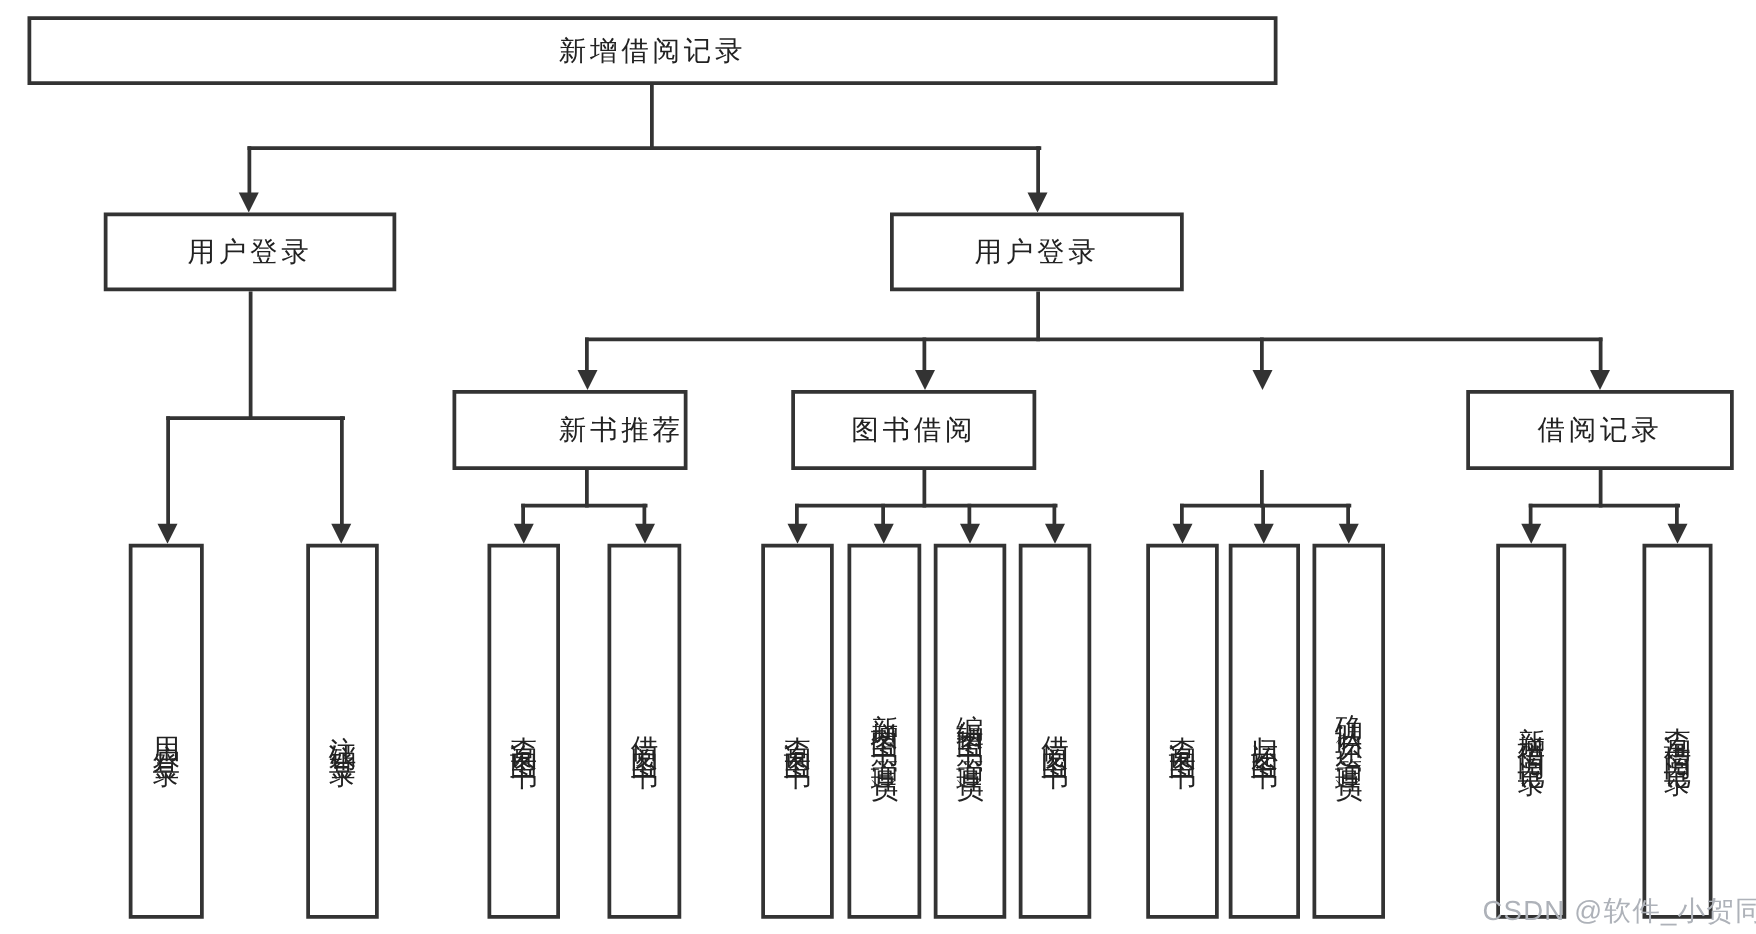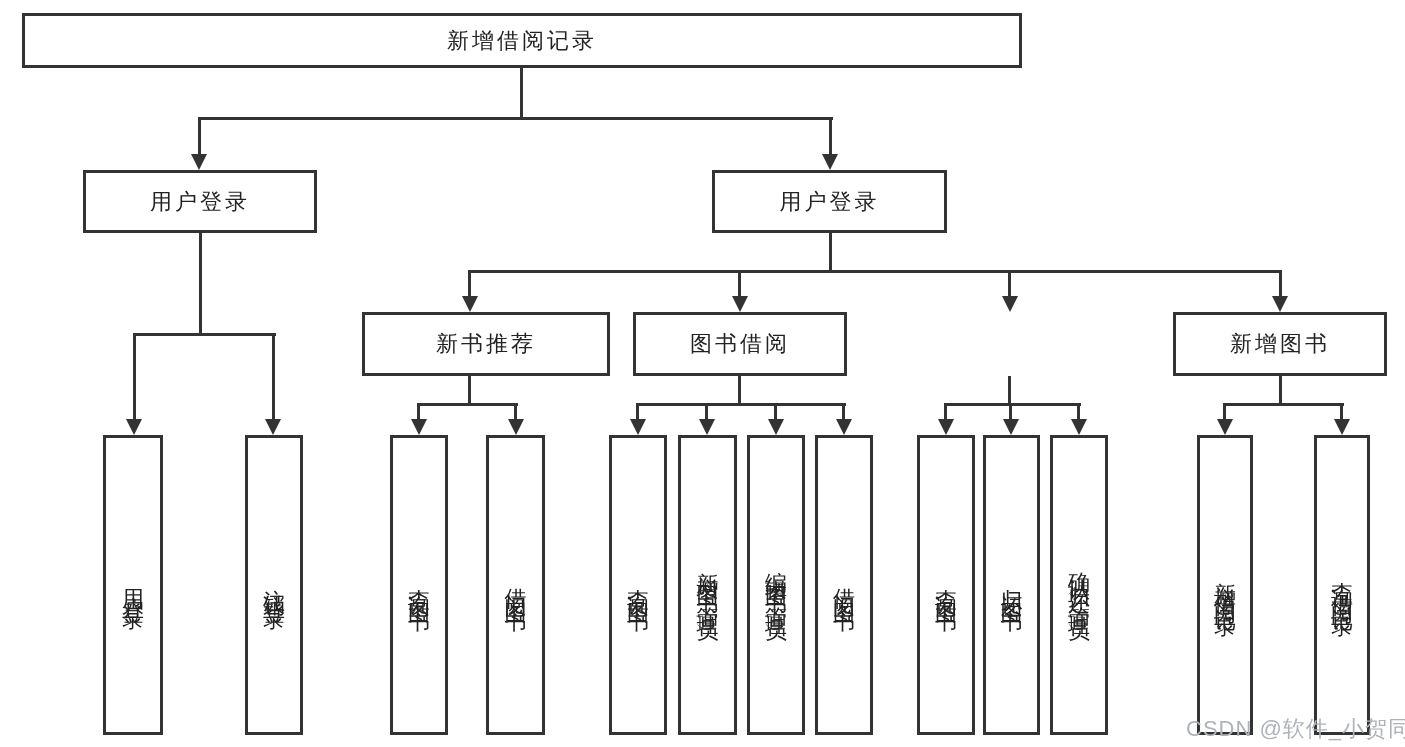--- a/index.html
+++ b/index.html
@@ -72,28 +72,28 @@
     <div class="vline" style="left:468px;top:270px;height:30px;"></div>
     <div class="arrow" style="left:462px;top:296px;"></div>
     <div class="vline" style="left:738px;top:270px;height:30px;"></div>
     <div class="arrow" style="left:732px;top:296px;"></div>
     <div class="vline" style="left:1008px;top:270px;height:30px;"></div>
     <div class="arrow" style="left:1002px;top:296px;"></div>
     <div class="vline" style="left:1279px;top:270px;height:30px;"></div>
     <div class="arrow" style="left:1272px;top:296px;"></div>
   </div>
 
-  <div class="node" style="left:362px;top:312px;width:248px;height:64px;">
+  <div class="node" style="left:362px;top:312px;width:188px;height:64px;justify-content:flex-end;">
     <span>新书推荐</span>
   </div>
-  <div class="node" style="left:633px;top:312px;width:214px;height:64px;">
+  <div class="node" style="left:633px;top:312px;width:196px;height:64px;">
     <span>图书借阅</span>
   </div>
   <div class="node" style="left:1173px;top:312px;width:214px;height:64px;">
-    <span>新增图书</span>
+    <span>借阅记录</span>
   </div>
 
   <div>
     <div class="vline" style="left:468px;top:376px;height:30px;"></div>
     <div class="hline" style="left:417px;top:403px;width:101px;"></div>
     <div class="vline" style="left:417px;top:403px;height:18px;"></div>
     <div class="arrow" style="left:411px;top:419px;"></div>
     <div class="vline" style="left:514px;top:403px;height:18px;"></div>
     <div class="arrow" style="left:508px;top:419px;"></div>
   </div>

